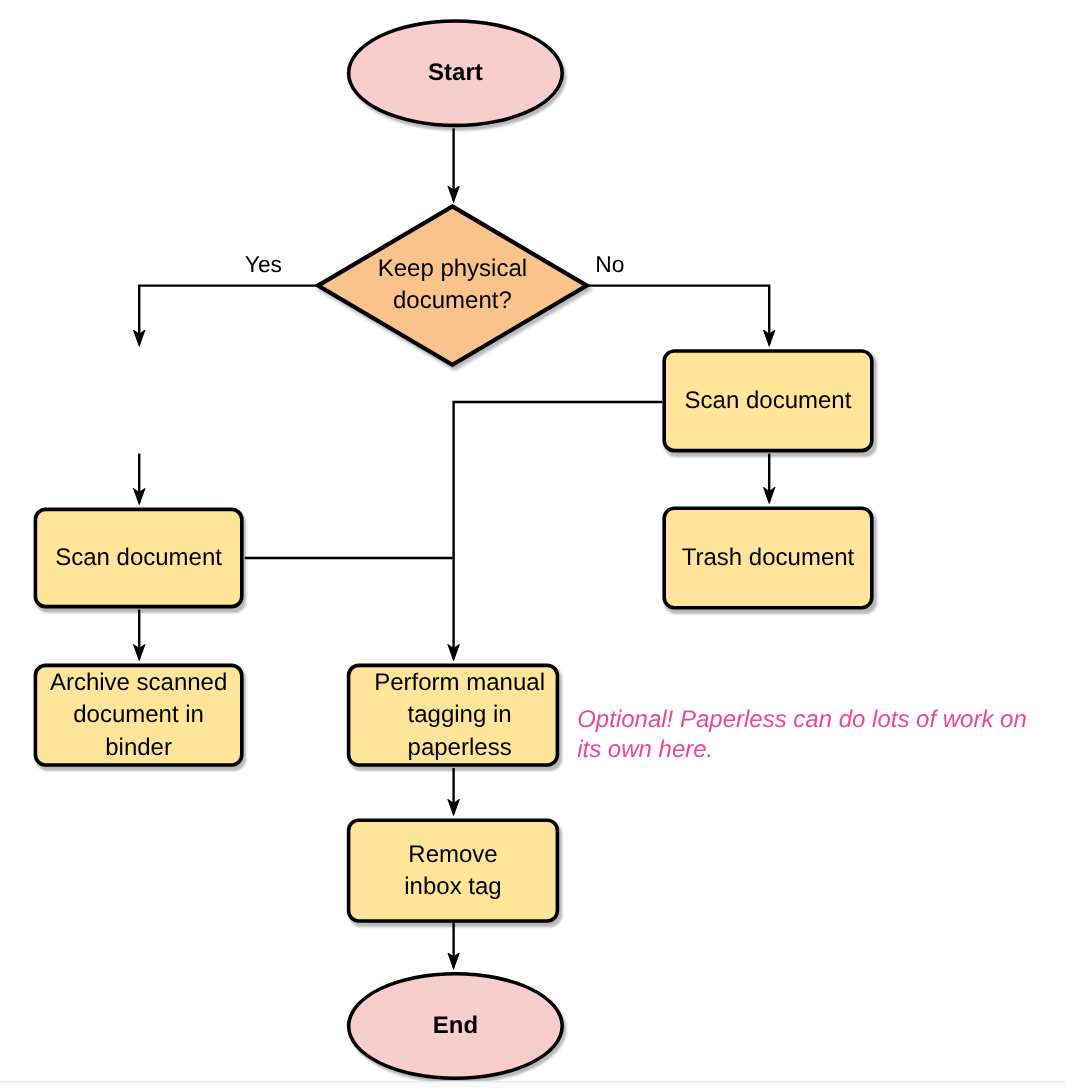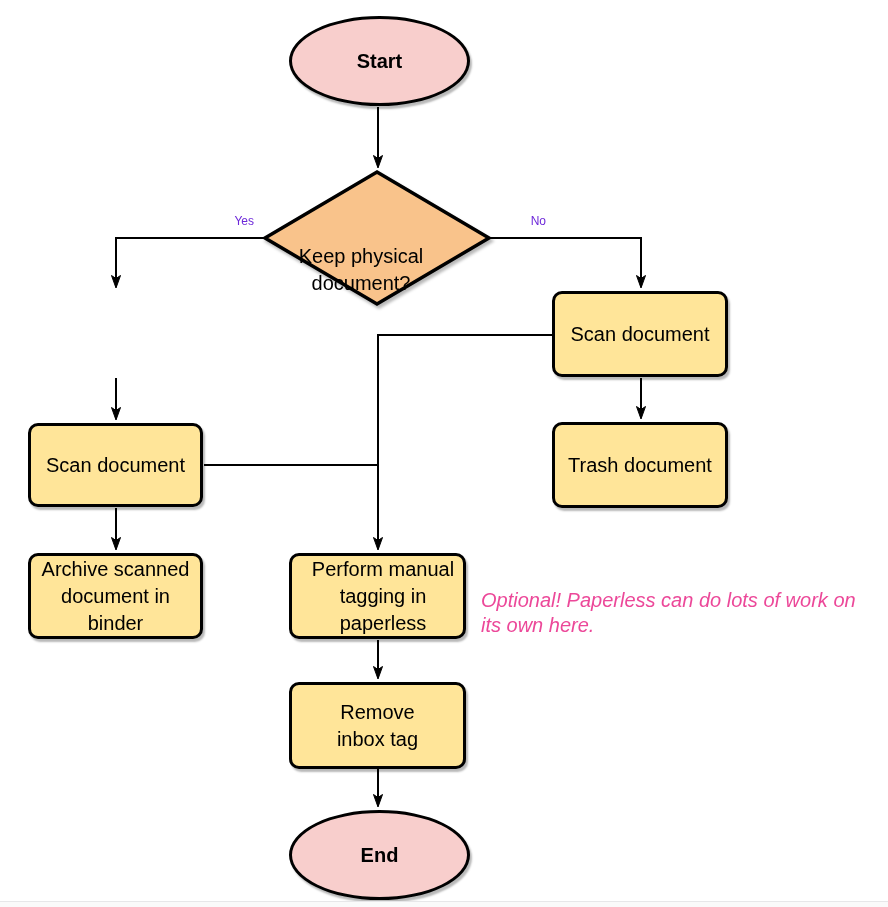--- a/index.html
+++ b/index.html
@@ -62,24 +62,24 @@
     align-items: center;
     justify-content: center;
     text-align: center;
     font-size: 20px;
     line-height: 27px;
     color: #000000;
     white-space: pre-line;
   }
   .edge-label {
     position: absolute;
-    font-size: 12px;
+    font-size: 19px;
     line-height: 21px;
-    color: #6d28d9;
-    text-align: right;
+    color: #000000;
+    text-align: left;
   }
   .annotation {
     position: absolute;
     font-size: 20px;
     line-height: 25px;
     font-style: italic;
     color: #ec4899;
     white-space: pre-line;
   }
   .bottom-divider {
@@ -116,21 +116,21 @@
     <path class="edge" d="M378 640 L378 678" marker-end="url(#arrow)"></path>
     <path class="edge" d="M378 769 L378 806" marker-end="url(#arrow)"></path>
 
     <polygon class="diamond-shape" points="377,172 489,238 377,304 265,238" style="fill: rgb(249, 195, 139); stroke: rgb(0, 0, 0);"></polygon>
   </svg>
 
   <div class="node terminator" style="left: 289px; top: 16px; width: 181px; height: 90px; background-color: rgb(248, 206, 204); border-color: rgb(0, 0, 0);">
     <span class="node-label">Start</span>
   </div>
 
-  <div class="decision-label" style="left:256px; top:207px; width:210px; height:62px;margin-top:32px;">Keep physical
+  <div class="decision-label" style="left:272px; top:207px; width:210px; height:62px;">Keep physical
 document?</div>
 
   <div class="edge-label" style="left:204px; top:211px; width:50px;">Yes</div>
 
   <div class="edge-label" style="left:496px; top:211px; width:50px;">No</div>
 
 
   <div class="node process" style="left: 28px; top: 423px; width: 175px; height: 84px; background-color: rgb(255, 229, 153); border-color: rgb(0, 0, 0);">
     <span class="node-label">Scan document</span>
   </div>

